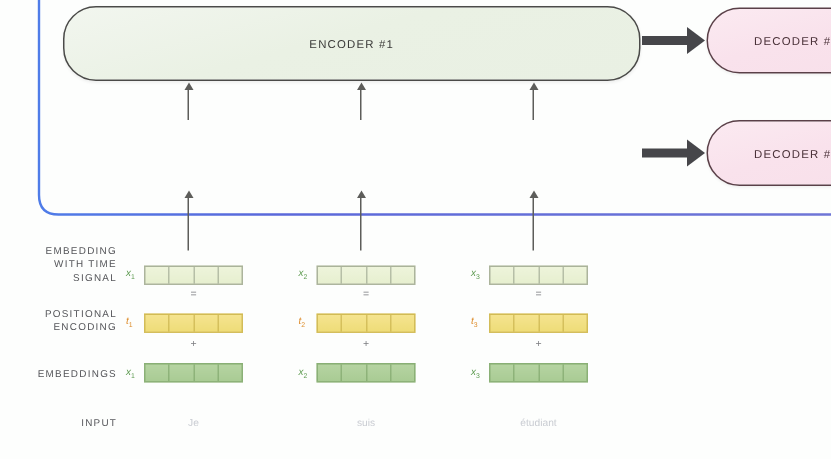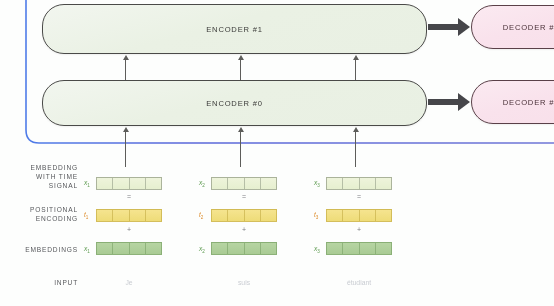--- a/index.html
+++ b/index.html
@@ -186,23 +186,20 @@
         <stop offset="100%" stop-color="#6f76d6"></stop>
       </linearGradient>
     </defs>
     <path d="M 26 -10 L 26 130 Q 26 143 39 143 L 554 143" fill="none" stroke="url(#blueGrad)" stroke-width="1.6"></path>
   </svg>
 
   <div class="enc-box" style="left:42px; top:4px; width:385px; height:50px;">
     <span class="enc-label">ENCODER #1</span>
   </div>
 
-  <div class="enc-box" style="left:42px; top:80px; width:385px; height:46px;">
-    <span class="enc-label">ENCODER #0</span>
-  </div>
 
   <div class="dec-box" style="left:471px; top:5px; width:120px; height:44px;">
     <span class="dec-label">DECODER #1</span>
   </div>
 
   <div class="dec-box" style="left:471px; top:80px; width:120px; height:44px;">
     <span class="dec-label">DECODER #0</span>
   </div>
 
   <div class="h-arrow" style="left:428px; top:24px; width:32px;"></div>

